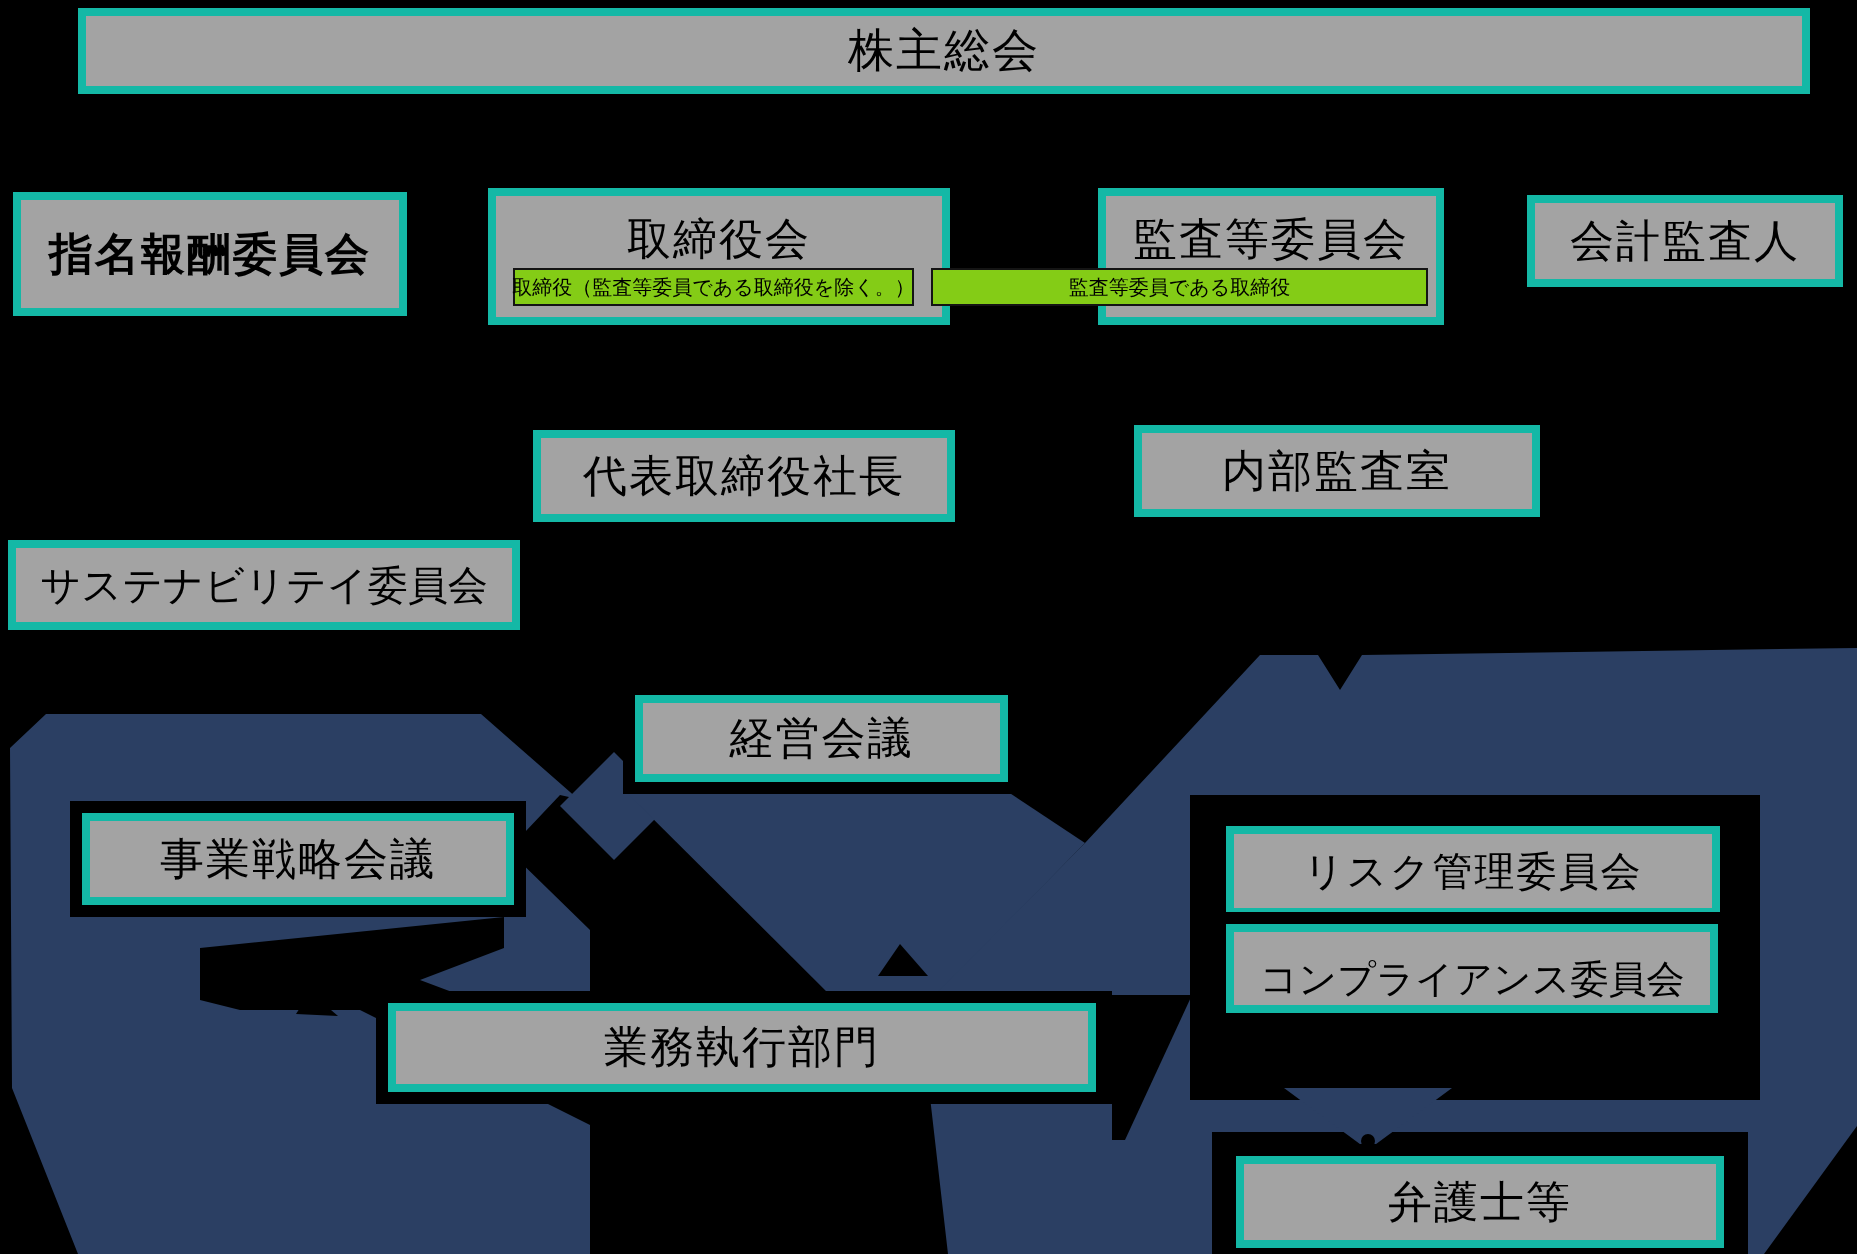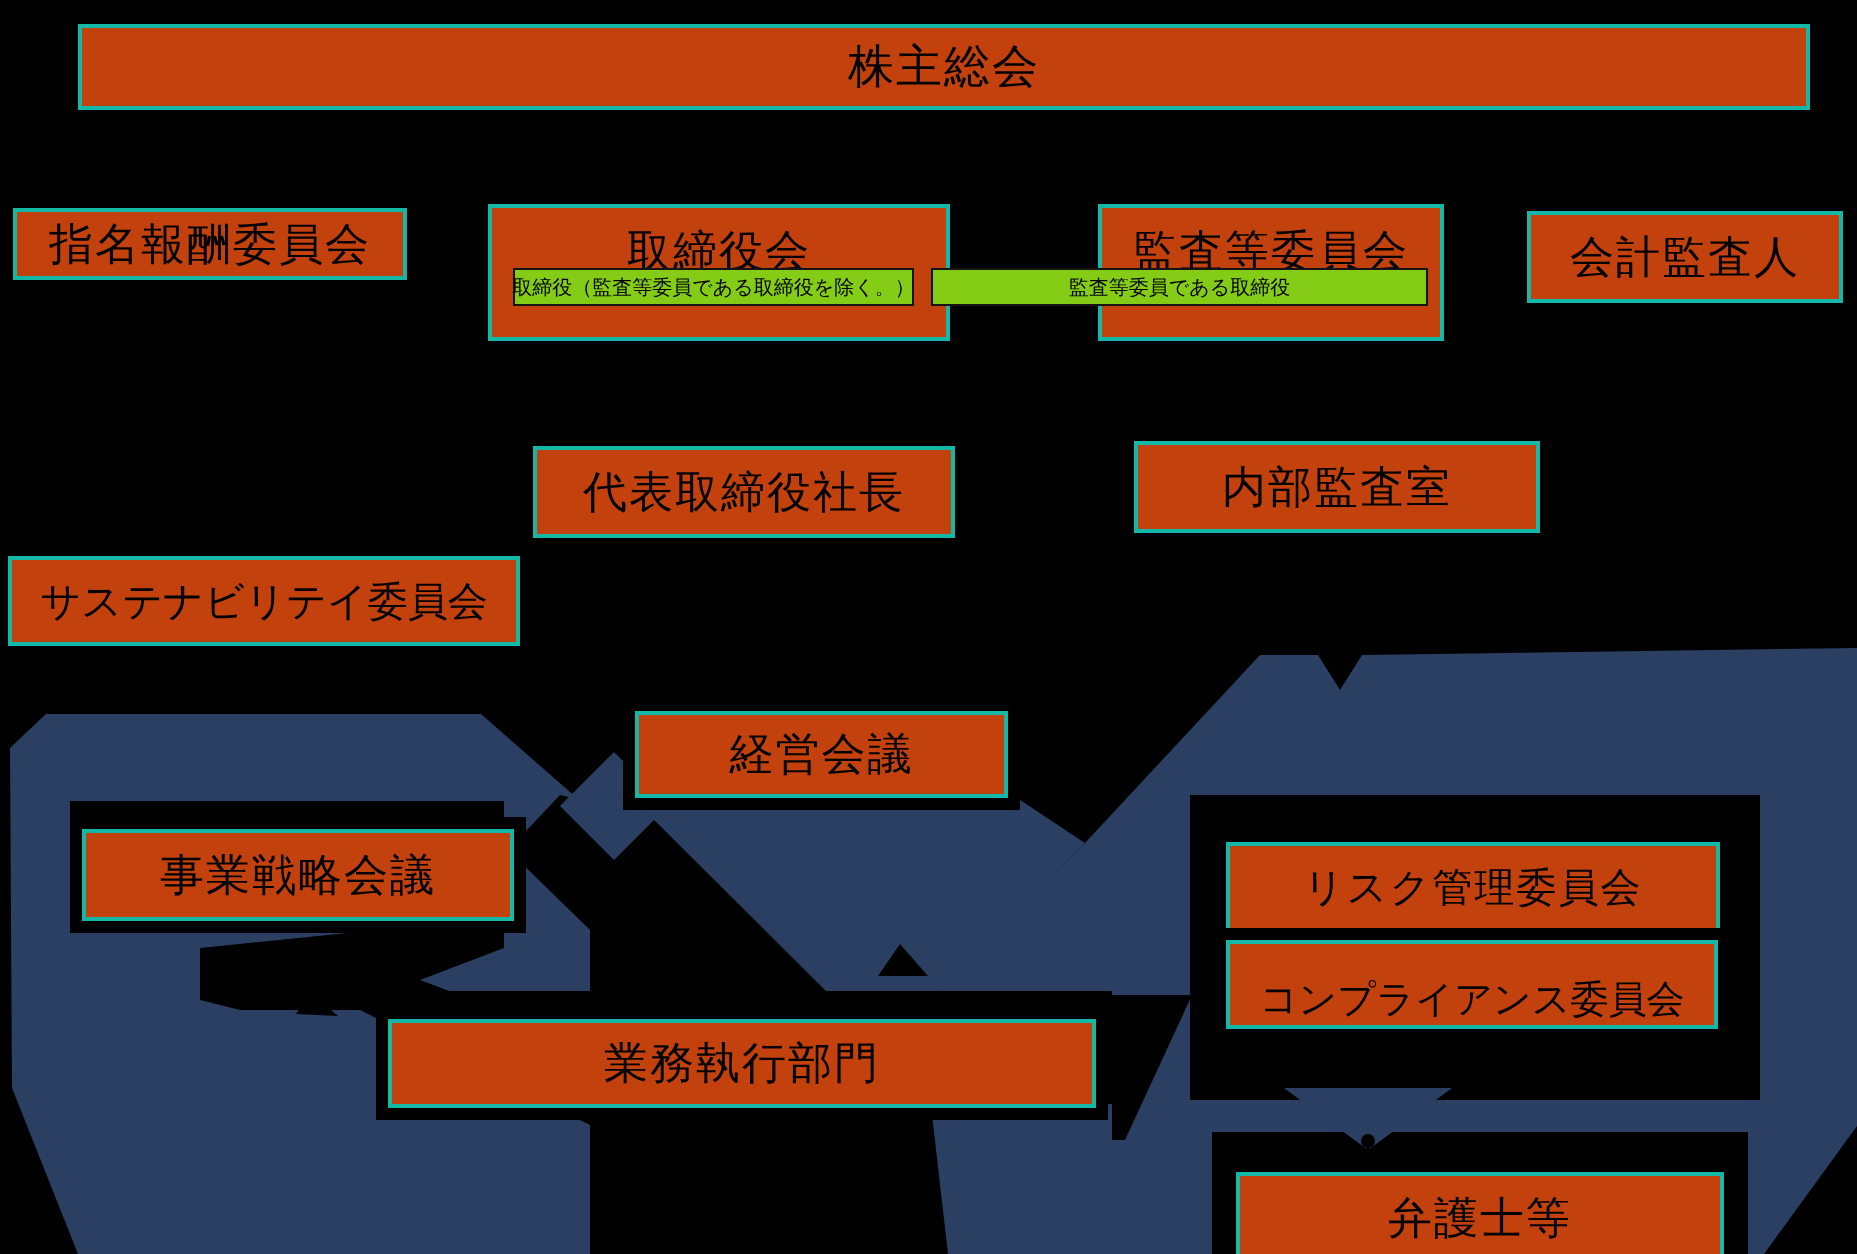--- a/index.html
+++ b/index.html
@@ -6,40 +6,39 @@
   #canvas{
     position:relative;
     width:1857px;height:1254px;
     background:#000;
     overflow:hidden;
     font-family:"Liberation Sans","DejaVu Sans",sans-serif;
   }
   #shapes{position:absolute;left:0;top:0;width:1857px;height:1254px;}
   .node{
     position:absolute;
-    background:#c2410c;
-    border:4px solid #14b8a6;
+    background:#a3a3a3;
+    border:8px solid #14b8a6;
     box-sizing:border-box;
     display:flex;align-items:center;justify-content:center;
     color:#000;
     z-index:10;
     letter-spacing:2px;
     white-space:nowrap;
-    margin-top:16px;
   }
   .halo{box-shadow:0 0 0 12px #000;}
   .top-label{align-items:flex-start;}
   .sub-node{
     position:absolute;background:#84cc16;border:2px solid #141414;
     box-sizing:border-box;display:flex;align-items:center;justify-content:center;
     color:#000;z-index:12;font-size:20px;letter-spacing:0;white-space:nowrap;
   }
   
   #shareholders{left:78px;top:8px;width:1732px;height:86px;font-size:46px;}
-  #nomination{left:13px;top:192px;width:394px;height:72px;font-size:44px;}
+  #nomination{left:13px;top:192px;width:394px;height:124px;font-size:44px;font-weight:bold;}
   #board{left:488px;top:188px;width:462px;height:137px;font-size:44px;padding-top:14px;}
   #board-sub{left:513px;top:268px;width:401px;height:38px;}
   #audit{left:1098px;top:188px;width:346px;height:137px;font-size:44px;padding-top:14px;}
   #audit-sub{left:931px;top:268px;width:497px;height:38px;}
   #auditor{left:1527px;top:195px;width:316px;height:92px;font-size:44px;}
   #president{left:533px;top:430px;width:422px;height:92px;font-size:44px;}
   #internal{left:1134px;top:425px;width:406px;height:92px;font-size:44px;}
   #sustain{left:8px;top:540px;width:512px;height:90px;font-size:40px;letter-spacing:0;}
   #management{left:635px;top:695px;width:373px;height:87px;font-size:44px;}
   #strategy{left:82px;top:813px;width:432px;height:92px;font-size:44px;}

